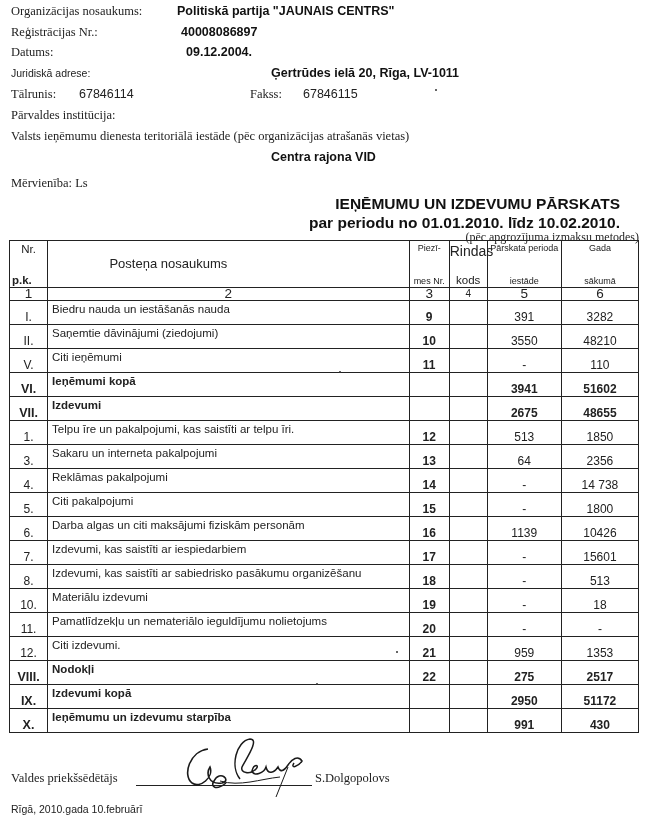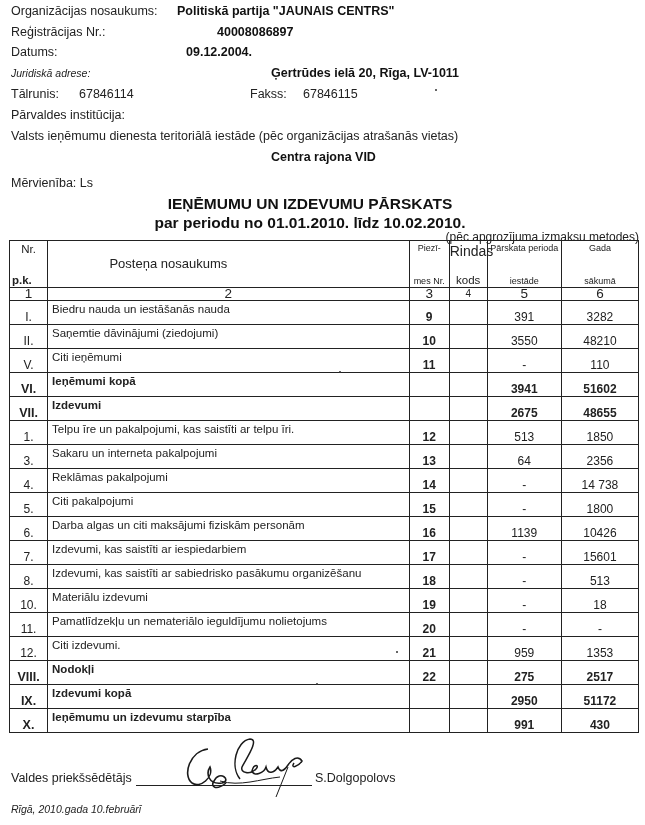--- a/index.html
+++ b/index.html
@@ -1,23 +1,23 @@
 <!DOCTYPE html>
 <html><head>
 <meta charset="utf-8">
 <style>
   html, body { margin:0; padding:0; background:#ffffff; }
   body { width:645px; height:825px; position:relative; overflow:hidden;
          font-family:"Liberation Sans", sans-serif; color:#111; }
   .abs { position:absolute; white-space:nowrap; }
-  .lbl { font-size:12.5px; color:#222; }
-  .lbl-sm { font-size:10.5px; color:#222;font-style:italic; }
+  .lbl { font-size:12.5px; color:#222;font-family:Liberation Serif, serif; }
+  .lbl-sm { font-size:10.5px; color:#222; }
   .val { font-size:12.5px; font-weight:bold; color:#111; }
   .valn { font-size:12.5px; color:#222; }
-  .title { font-size:15.5px; font-weight:bold; left:0; width:620px; text-align:center; }
+  .title { font-size:15.5px; font-weight:bold; left:0; width:620px; text-align:right; }
   table.report { position:absolute; left:9px; top:240px; width:630px;
                  border-collapse:collapse; table-layout:fixed; }
   table.report td { border:1.3px solid #222; padding:0; vertical-align:bottom;
                     font-size:12px; color:#222; }
   .c1 { width:38px; } .c2 { width:361px; } .c3 { width:40px; }
   .c4 { width:38px; } .c5 { width:74px; } .c6 { width:77px; }
   tr.hdr td { height:46px; position:relative; }
   tr.nums td { height:12px; text-align:center; font-size:13.5px; line-height:12px; }
   tr.row td { height:23px; }
   td.nr { text-align:center; font-size:11.5px; padding-bottom:3px; }
@@ -35,21 +35,21 @@
   .sigline { position:absolute; left:136px; top:785px; width:176px; border-bottom:1px solid #222; }
   .speck { position:absolute; width:2px; height:2px; background:#333; border-radius:1px; }
 </style>
 </head>
 <body>
 
 <div class="abs lbl" style="left:11px;top:4px;">Organizācijas nosaukums:</div>
 <div class="abs val" style="left:177px;top:4px;">Politiskā partija "JAUNAIS CENTRS"</div>
 
 <div class="abs lbl" style="left:11px;top:25px;">Reģistrācijas Nr.:</div>
-<div class="abs val" style="left:181px;top:25px;margin-left:36px;">40008086897</div>
+<div class="abs val" style="left:181px;top:25px;">40008086897</div>
 
 <div class="abs lbl" style="left:11px;top:45px;">Datums:</div>
 <div class="abs val" style="left:186px;top:45px;">09.12.2004.</div>
 
 <div class="abs lbl-sm" style="left:11px;top:67px;">Juridiskā adrese:</div>
 <div class="abs val" style="left:271px;top:66px;">Ģertrūdes ielā 20, Rīga, LV-1011</div>
 
 <div class="abs lbl" style="left:11px;top:87px;">Tālrunis:</div>
 <div class="abs valn" style="left:79px;top:87px;">67846114</div>
 <div class="abs lbl" style="left:250px;top:87px;">Fakss:</div>

